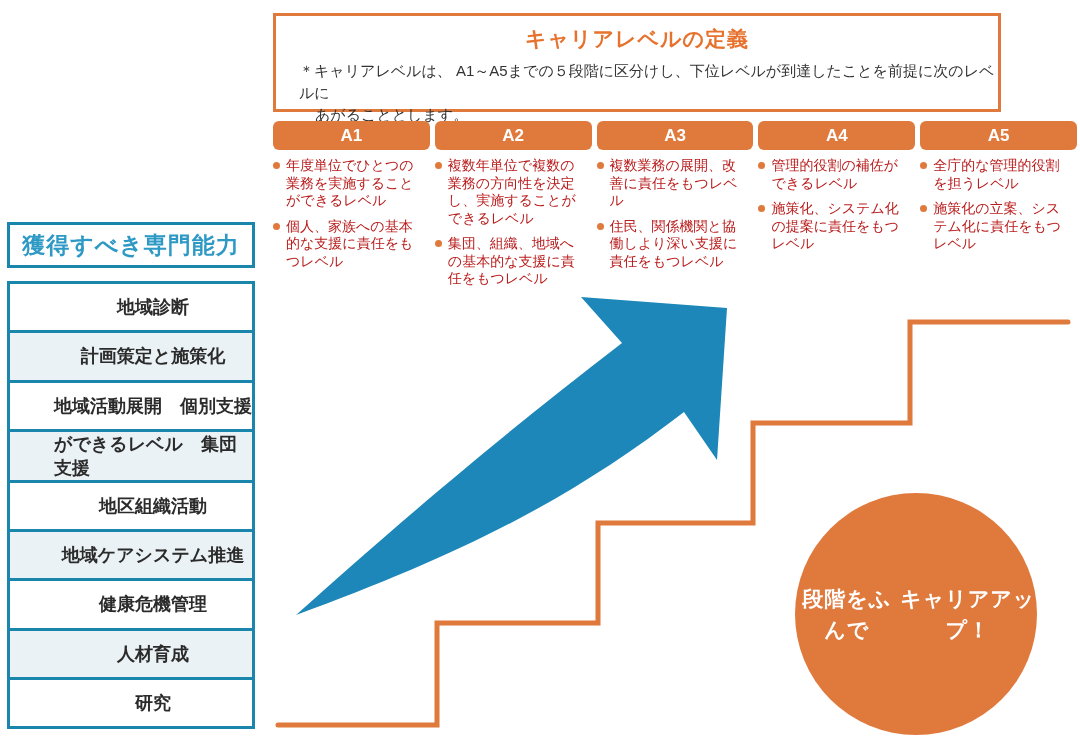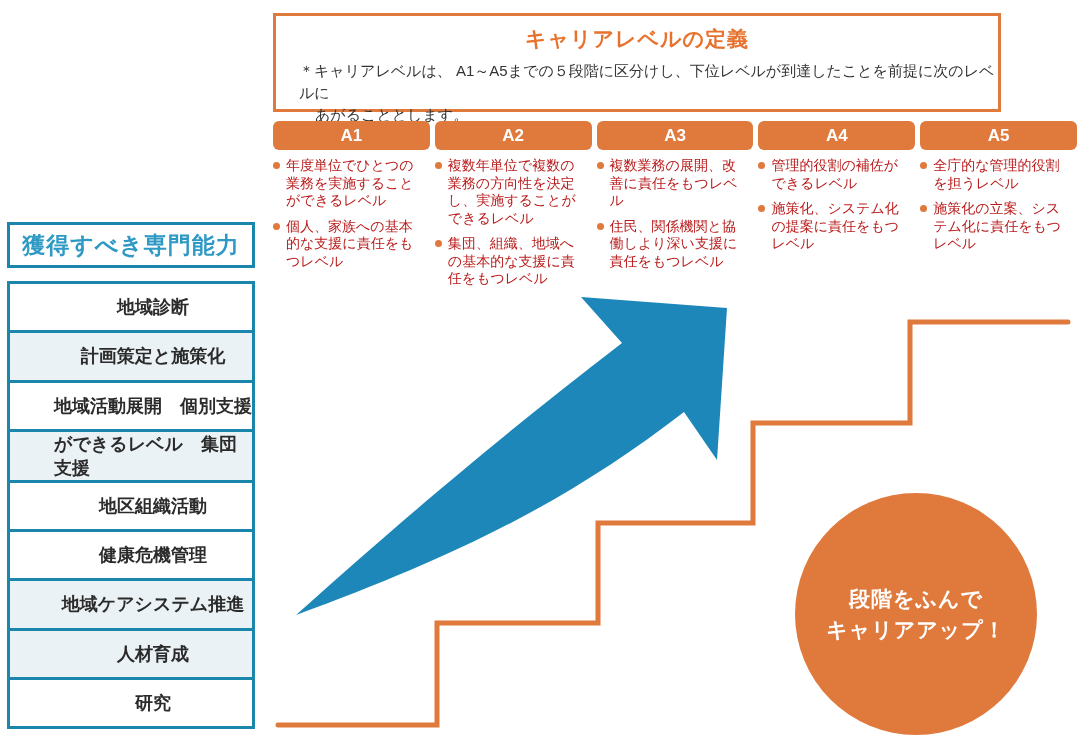--- a/index.html
+++ b/index.html
@@ -57,21 +57,21 @@
     font-size:18px;font-weight:bold;color:#2b2b2b;background:#fff;padding-left:44px;
   }
   .side-row + .side-row{border-top:3px solid #1A86AB;}
   .side-row.alt{background:#EBF2F5;}
   
   .art{position:absolute;left:0;top:0;}
   
   .badge{
     position:absolute;left:795px;top:493px;width:242px;height:242px;
     border-radius:50%;background:#E0793C;
-    display:flex;flex-direction:column;align-items:center;justify-content:center;
+    display:flex;flex-direction:row;align-items:center;justify-content:center;
     color:#fff;font-weight:bold;font-size:21px;line-height:31px;
     text-align:center;letter-spacing:1px;
   }
 </style>
 </head>
 <body>
 
 <svg class="art" width="1080" height="744" viewBox="0 0 1080 744">
   <polyline points="278,725 437,725 437,623 598,623 598,523 753,523 753,423 910,423 910,322 1068,322" fill="none" stroke="#E0793C" stroke-width="5" stroke-linecap="round" stroke-linejoin="miter"></polyline>
   <path d="M296 615 C380 540 485 448 622 343 L581 297 L727 308 L717 460 L684 412 C570 500 460 555 296 615 Z" fill="#1C87B8"></path>
@@ -179,22 +179,22 @@
 </div>
 
 <div class="side-header">獲得すべき専門能力</div>
 
 <div class="side-list">
   <div class="side-row">地域診断</div>
   <div class="side-row alt">計画策定と施策化</div>
   <div class="side-row">地域活動展開　個別支援</div>
   <div class="side-row alt">ができるレベル　集団支援</div>
   <div class="side-row">地区組織活動</div>
+  <div class="side-row alt">地域ケアシステム推進</div>
   <div class="side-row">健康危機管理</div>
-  <div class="side-row alt">地域ケアシステム推進</div>
   <div class="side-row alt">人材育成</div>
   <div class="side-row">研究</div>
 </div>
 
 <div class="badge">
   <div>段階をふんで</div>
   <div>キャリアアップ！</div>
 </div>
 
 </body></html>

